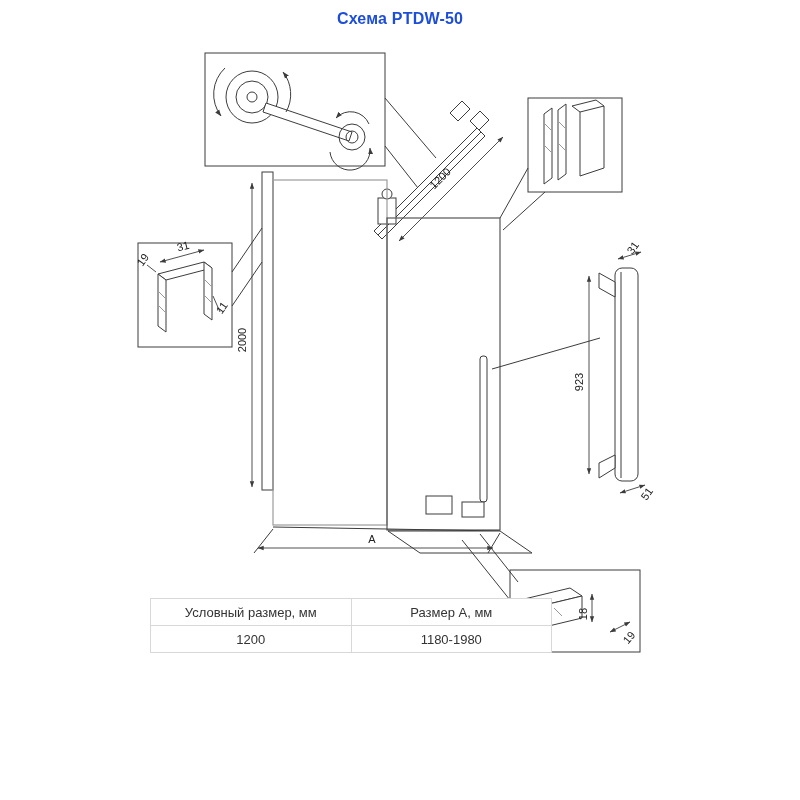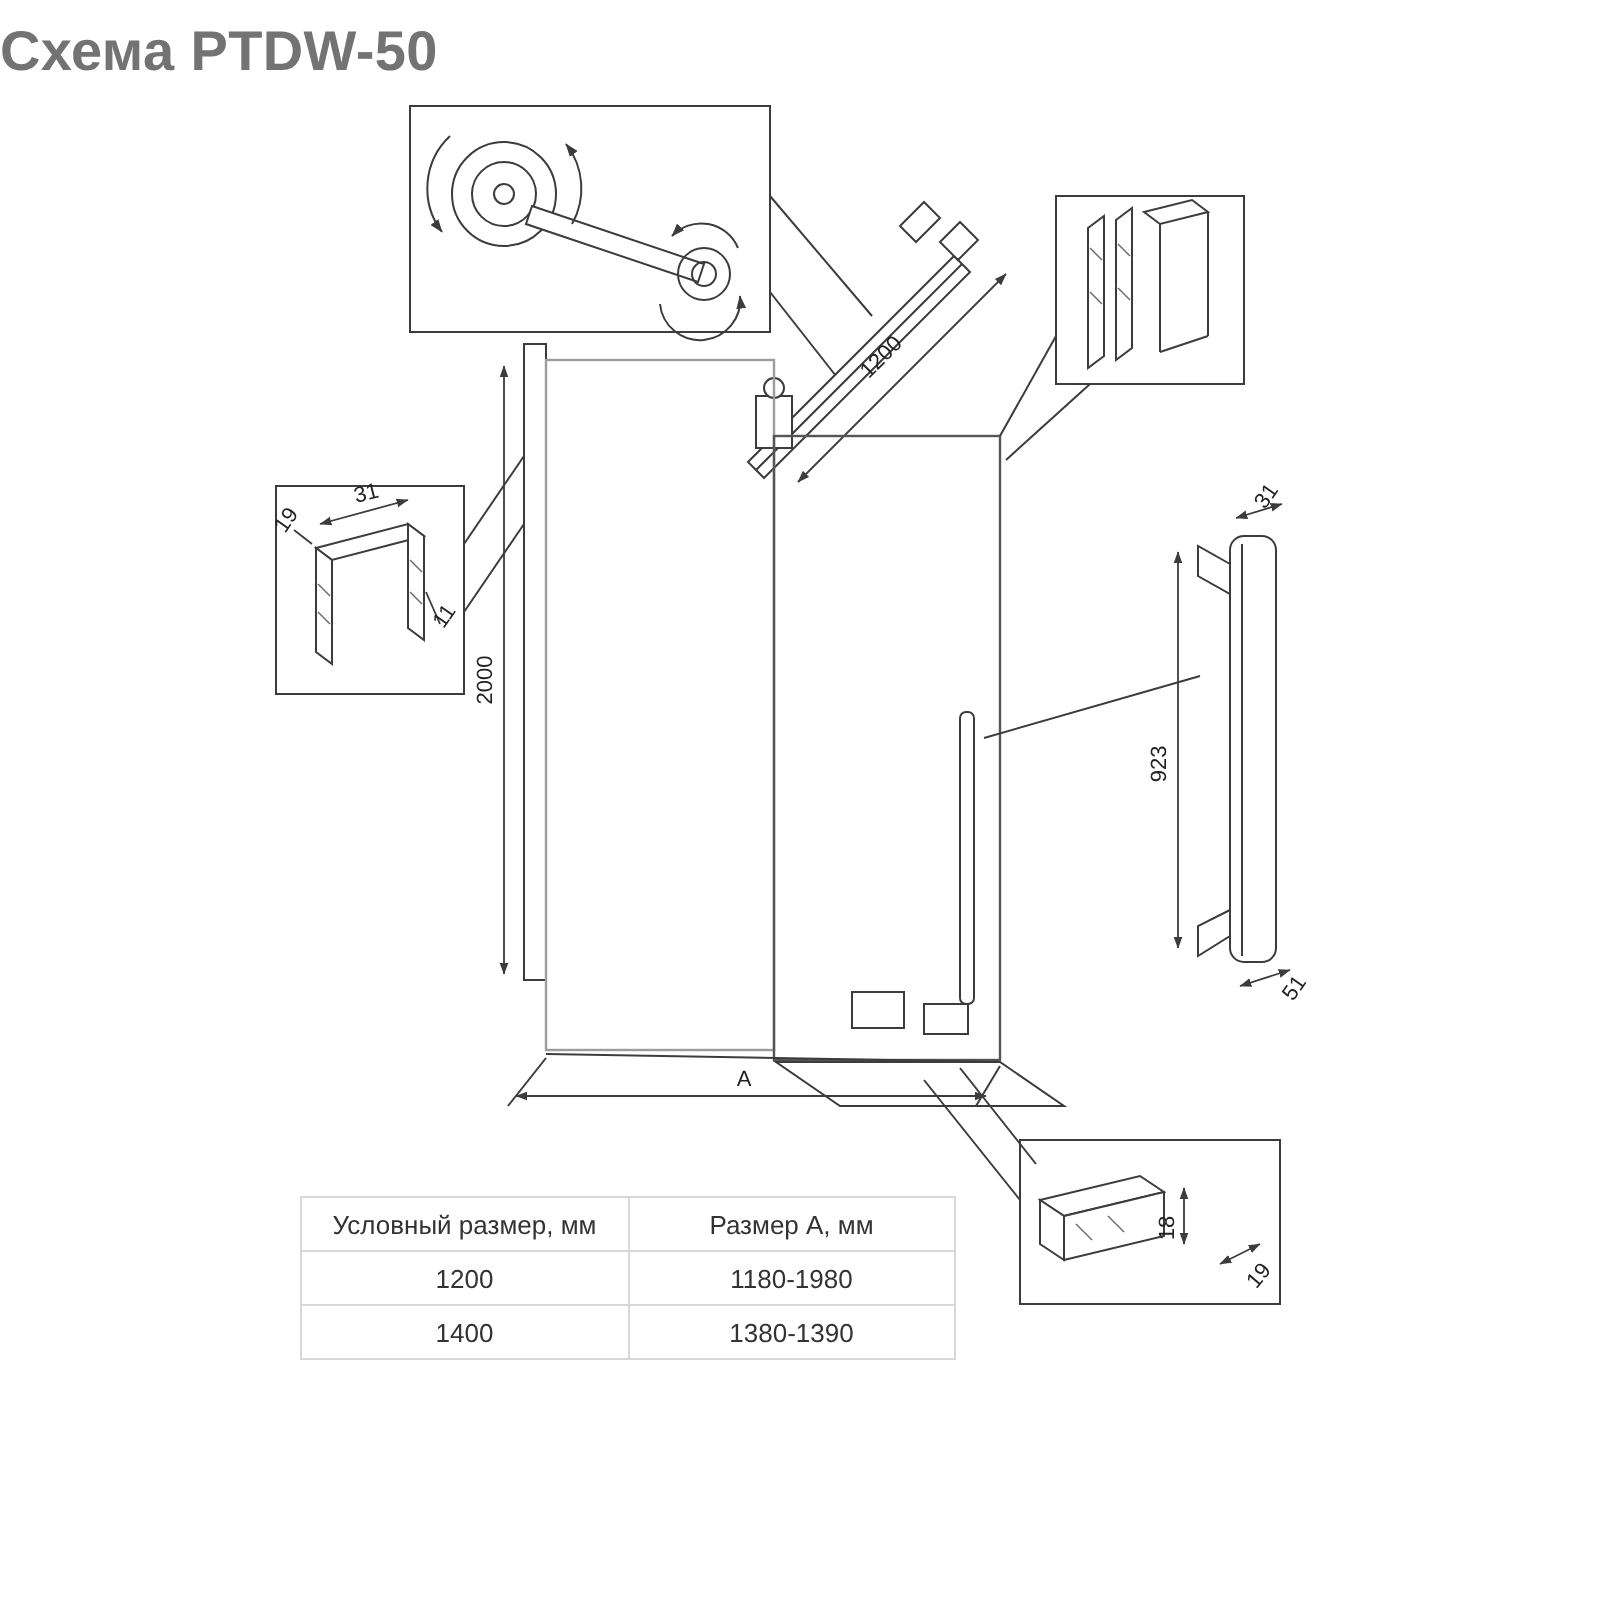--- a/index.html
+++ b/index.html
@@ -1,26 +1,26 @@
 <!DOCTYPE html>
 <html><head>
 <meta charset="utf-8">
 <style>
   * { margin:0; padding:0; box-sizing:border-box; }
   html,body { width:800px; height:800px; background:#ffffff; font-family:"Liberation Sans", sans-serif; position:relative; overflow:hidden; }
-  .page-title { position:absolute; top:10px; left:0; width:100%; text-align:left; font-size:28px; font-weight:bold; color:#737373; letter-spacing:0.2px; }
+  .page-title { position:absolute; top:10px; left:0; width:100%; text-align:center; font-size:16px; font-weight:bold; color:#1d4ed8; letter-spacing:0.2px; }
   svg.drawing { position:absolute; top:0; left:0; }
   .thin  { stroke:#3c3c3c; stroke-width:1; fill:none; }
   .box   { stroke:#3c3c3c; stroke-width:1; fill:none; }
   .glass { stroke:#9c9c9c; stroke-width:1.2; fill:none; }
   .door  { stroke:#555;    stroke-width:1.2; fill:none; }
   .dim   { stroke:#3c3c3c; stroke-width:0.9; fill:none; }
   .hatch { stroke:#6b6b6b; stroke-width:0.7; fill:none; }
   svg text { font-family:"Liberation Sans", sans-serif; font-size:11px; fill:#222; stroke:none; }
-  .size-table { position:absolute; left:150px; top:598px; width:328px; border-collapse:collapse; font-size:13px; color:#333; background:#fff; }
+  .size-table { position:absolute; left:150px; top:598px; width:402px; border-collapse:collapse; font-size:13px; color:#333; background:#fff; }
   .size-table th, .size-table td { border:1px solid #d8d8d8; font-weight:400; text-align:center; padding:4px 4px; height:27px; }
 </style>
 </head>
 <body>
 
 <div class="page-title">Схема PTDW-50</div>
 
 <svg class="drawing" width="800" height="800" viewBox="0 0 800 800">
   <defs>
     <marker id="arr" viewBox="0 0 10 10" refX="9" refY="5" markerWidth="7" markerHeight="7" orient="auto-start-reverse">
@@ -154,18 +154,14 @@
     <tr>
       <th style="width:50%">Условный размер, мм</th>
       <th style="width:50%">Размер А, мм</th>
     </tr>
   </thead>
   <tbody>
     <tr>
       <td>1200</td>
       <td>1180-1980</td>
     </tr>
-    <tr>
-      <td>1400</td>
-      <td>1380-1390</td>
-    </tr>
   </tbody>
 </table>
 
 </body></html>

